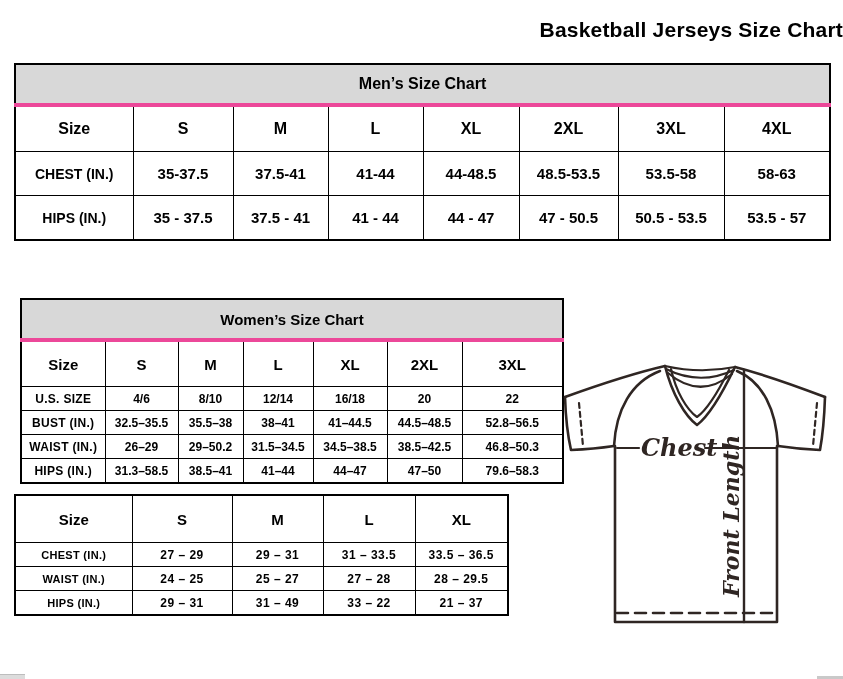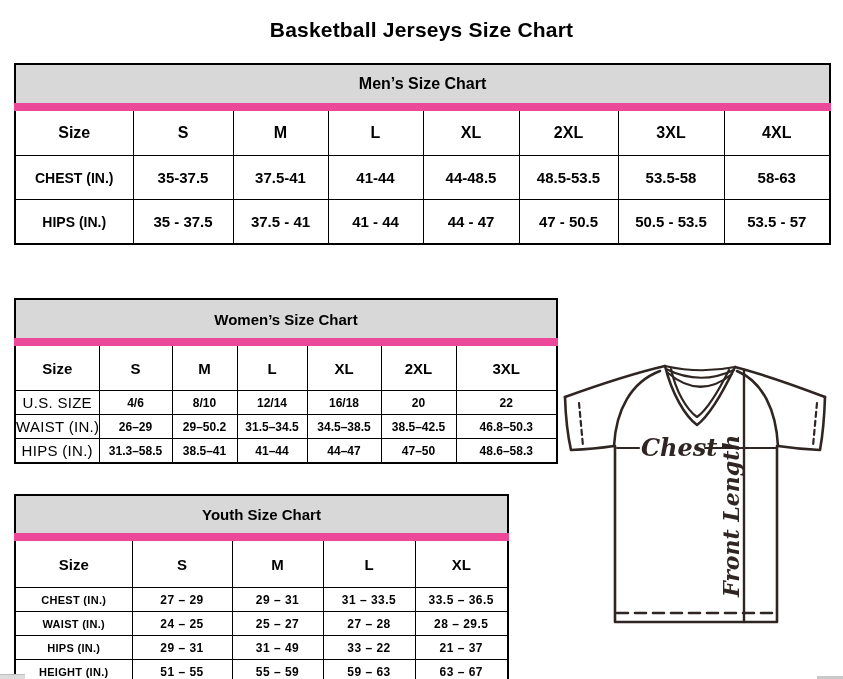--- a/index.html
+++ b/index.html
@@ -2,45 +2,45 @@
 <html><head>
 <meta charset="utf-8">
 <style>
   html,body{margin:0;padding:0;}
   body{
     width:843px;height:679px;position:relative;overflow:hidden;
     background:#ffffff;color:#000;
     font-family:"Liberation Sans", sans-serif;
   }
   .page-title{
-    position:absolute;top:4px;left:0;width:843px;text-align:center;
+    position:absolute;top:4px;left:0;width:843px;text-align:right;
     font-size:21px;font-weight:bold;letter-spacing:.2px;
   }
   table{
     position:absolute;border-collapse:collapse;table-layout:fixed;
     background:#fff;border:2px solid #000;
   }
   th,td{
     border:1px solid #000;text-align:center;vertical-align:middle;
     padding:0;color:#000;overflow:hidden;white-space:nowrap;
   }
   .tbl-title-cell{
-    background:#d8d8d8;font-weight:bold;border-bottom:8px solid #ec4899;
+    background:#d8d8d8;font-weight:bold;border-bottom:4px solid #ec4899;
   }
   
   .t-mens{left:14px;top:63px;width:815px;}
   .t-mens .tbl-title-cell{height:38px;font-size:16px;}
   .t-mens thead th{height:44px;font-size:16px;font-weight:bold;}
   .t-mens tbody th{height:43px;font-size:14px;font-weight:bold;}
   .t-mens tbody td{height:43px;font-size:15px;font-weight:bold;}
   
-  .t-womens{left:14px;top:298px;width:542px;padding-left:32px;}
+  .t-womens{left:20px;top:298px;width:542px;padding-left:32px;}
   .t-womens .tbl-title-cell{height:38px;font-size:15px;}
   .t-womens thead th{height:44px;font-size:15px;font-weight:bold;}
-  .t-womens tbody th{height:23px;font-size:15px;font-weight:normal;letter-spacing:.3px;}
+  .t-womens tbody th{height:23px;font-size:12px;font-weight:bold;letter-spacing:.3px;}
   .t-womens tbody td{height:23px;font-size:12px;font-weight:bold;margin-top:31px;}
   
   .t-youth{left:14px;top:494px;width:493px;}
   .t-youth .tbl-title-cell{height:37px;font-size:15px;}
   .t-youth thead th{height:46px;font-size:15px;font-weight:bold;}
   .t-youth tbody th{height:23px;font-size:11px;font-weight:bold;letter-spacing:.3px;}
   .t-youth tbody td{height:23px;font-size:12px;font-weight:bold;letter-spacing:.5px;}
   
   .jersey{position:absolute;left:556px;top:360px;width:284px;height:272px;}
   .jersey text{
@@ -136,52 +136,58 @@
       <tr>
         <th>U.S. SIZE</th>
         <td>4/6</td>
         <td>8/10</td>
         <td>12/14</td>
         <td>16/18</td>
         <td>20</td>
         <td>22</td>
       </tr>
       <tr>
+        <th>BUST (IN.)</th>
+        <td>32.5–35.5</td>
+        <td>35.5–38</td>
+        <td>38–41</td>
+        <td>41–44.5</td>
+        <td>44.5–48.5</td>
+        <td>52.8–56.5</td>
+      </tr>
+      <tr>
         <th>WAIST (IN.)</th>
         <td>26–29</td>
         <td>29–50.2</td>
         <td>31.5–34.5</td>
         <td>34.5–38.5</td>
         <td>38.5–42.5</td>
         <td>46.8–50.3</td>
       </tr>
       <tr>
         <th>HIPS (IN.)</th>
         <td>31.3–58.5</td>
         <td>38.5–41</td>
         <td>41–44</td>
         <td>44–47</td>
         <td>47–50</td>
-        <td>48.6–58.3</td>
+        <td>79.6–58.3</td>
       </tr>
     </tbody>
 </table>
 
 <table class="t-youth">
     <colgroup>
       <col style="width: 117px;">
       <col style="width: 100px;">
       <col style="width: 91px;">
       <col style="width: 92px;">
       <col style="width: 93px;">
     </colgroup>
   <thead>
-    <tr>
-      <th class="tbl-title-cell" colspan="5">Youth Size Chart</th>
-    </tr>
     <tr class="tbl-head">
         <th>Size</th>
         <th>S</th>
         <th>M</th>
         <th>L</th>
         <th>XL</th>
       </tr>
   </thead>
   <tbody class="tbl-body">
       <tr>
@@ -198,27 +204,20 @@
         <td>27 – 28</td>
         <td>28 – 29.5</td>
       </tr>
       <tr>
         <th>HIPS (IN.)</th>
         <td>29 – 31</td>
         <td>31 – 49</td>
         <td>33 – 22</td>
         <td>21 – 37</td>
       </tr>
-      <tr>
-        <th>HEIGHT (IN.)</th>
-        <td>51 – 55</td>
-        <td>55 – 59</td>
-        <td>59 – 63</td>
-        <td>63 – 67</td>
-      </tr>
     </tbody>
 </table>
 
 <svg class="jersey" viewBox="0 0 284 272">
   <g fill="none" stroke="#2f2623" stroke-width="2.6" stroke-linecap="round" stroke-linejoin="round">
 
     <path d="M109,6 Q70,15 9,37"></path>
     <path d="M179,7 Q214,16 269,37"></path>
 
     <path d="M9,37 Q10,68 15,90 Q38,89 58,86"></path>

